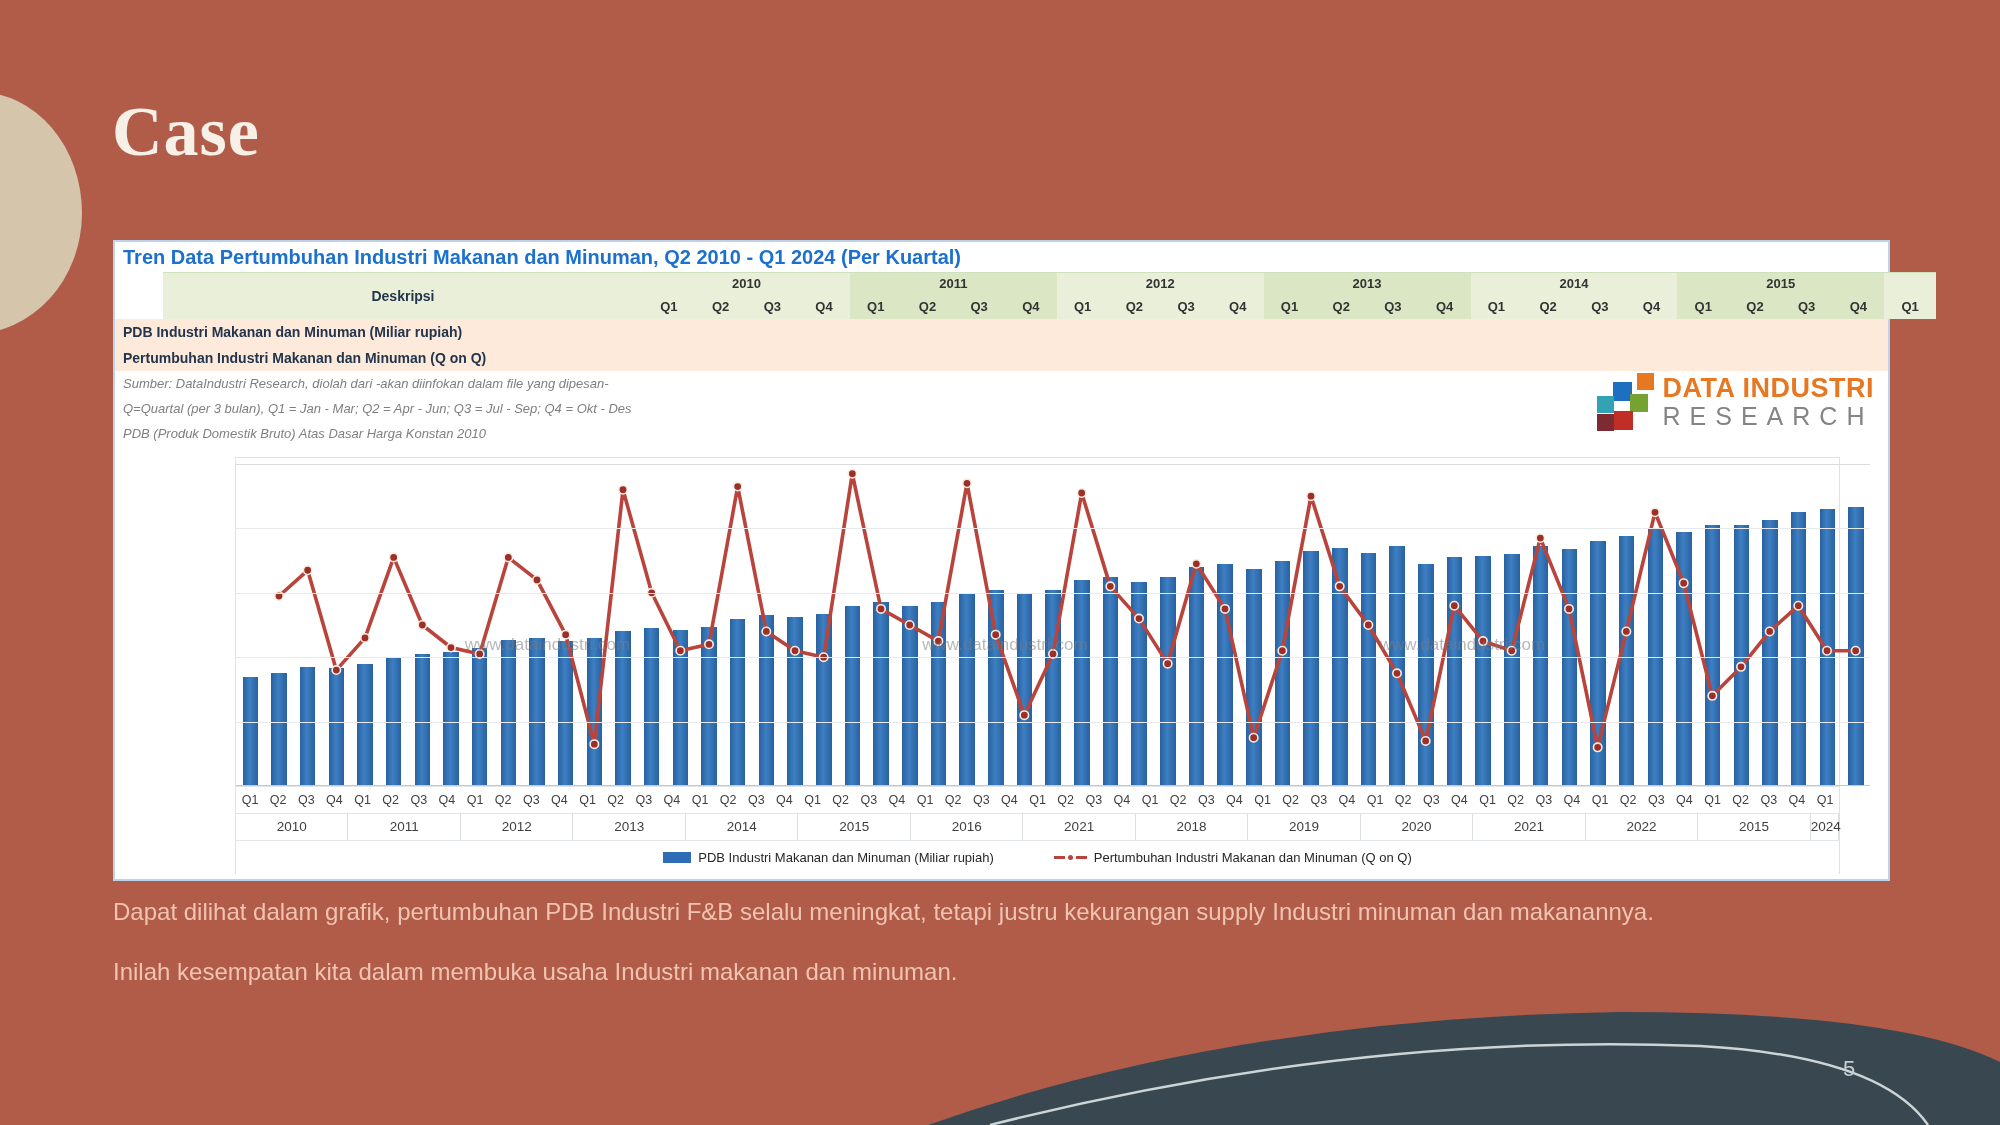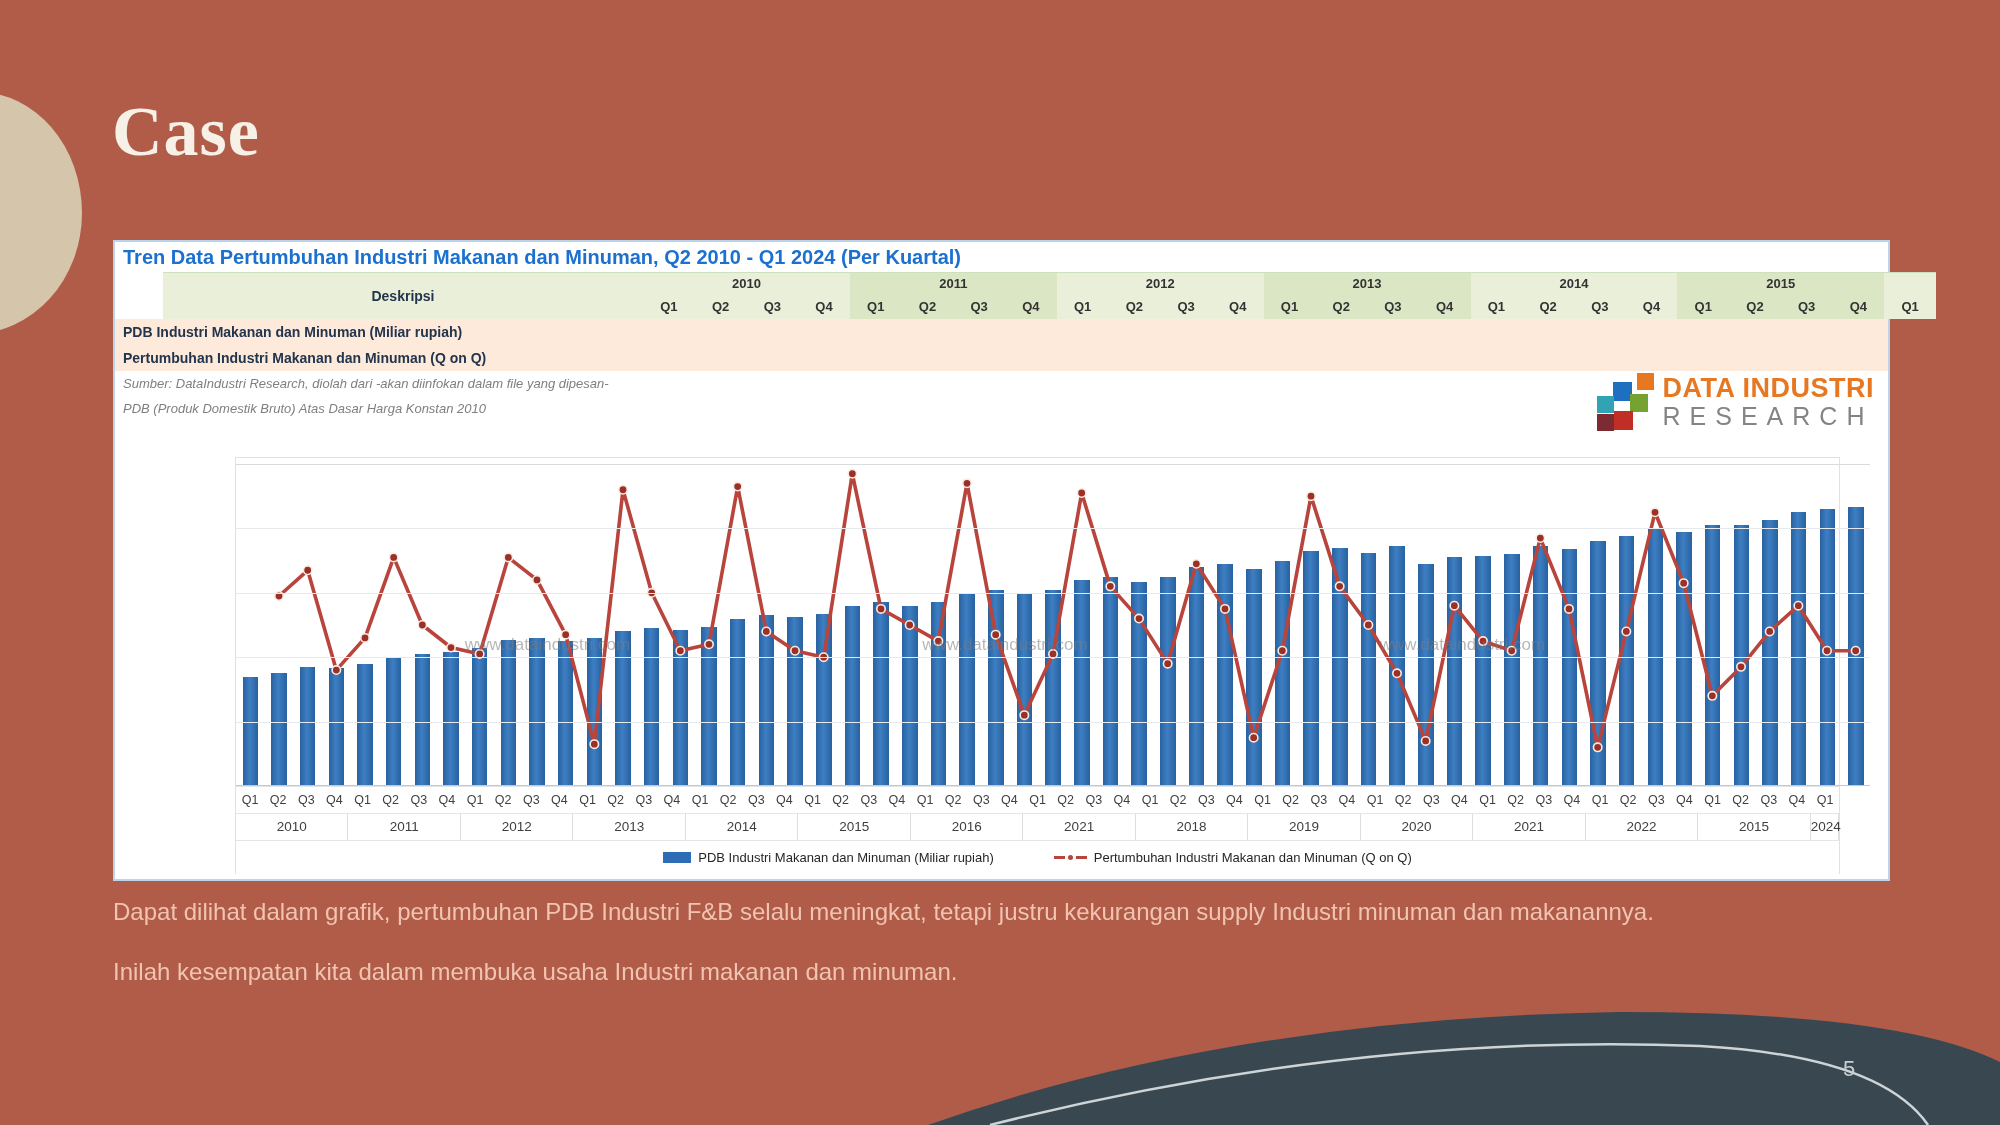--- a/index.html
+++ b/index.html
@@ -160,20 +160,21 @@
             </div>
           </div>
         </div>
     </div>
 
     <div class="drow">PDB Industri Makanan dan Minuman (Miliar rupiah)</div>
     <div class="drow">Pertumbuhan Industri Makanan dan Minuman (Q on Q)</div>
 
     <div id="notes-wrap">
       <div class="note">Sumber: DataIndustri Research, diolah dari -akan diinfokan dalam file yang dipesan-</div>
+      <div class="note">Q=Quartal (per 3 bulan), Q1 = Jan - Mar; Q2 = Apr - Jun; Q3 = Jul - Sep; Q4 = Okt - Des</div>
       <div class="note">PDB (Produk Domestik Bruto) Atas Dasar Harga Konstan 2010</div>
       <div id="logo">
         <div id="logo-mark">
           <span style="left:40px;top:0;width:17px;height:17px;background:#e87722"></span>
           <span style="left:16px;top:9px;width:19px;height:19px;background:#1f6fc0"></span>
           <span style="left:33px;top:21px;width:18px;height:18px;background:#76a232"></span>
           <span style="left:0;top:23px;width:17px;height:17px;background:#31a3b4"></span>
           <span style="left:0;top:41px;width:17px;height:17px;background:#7e2a33"></span>
           <span style="left:17px;top:38px;width:19px;height:19px;background:#c02e26"></span>
         </div>

